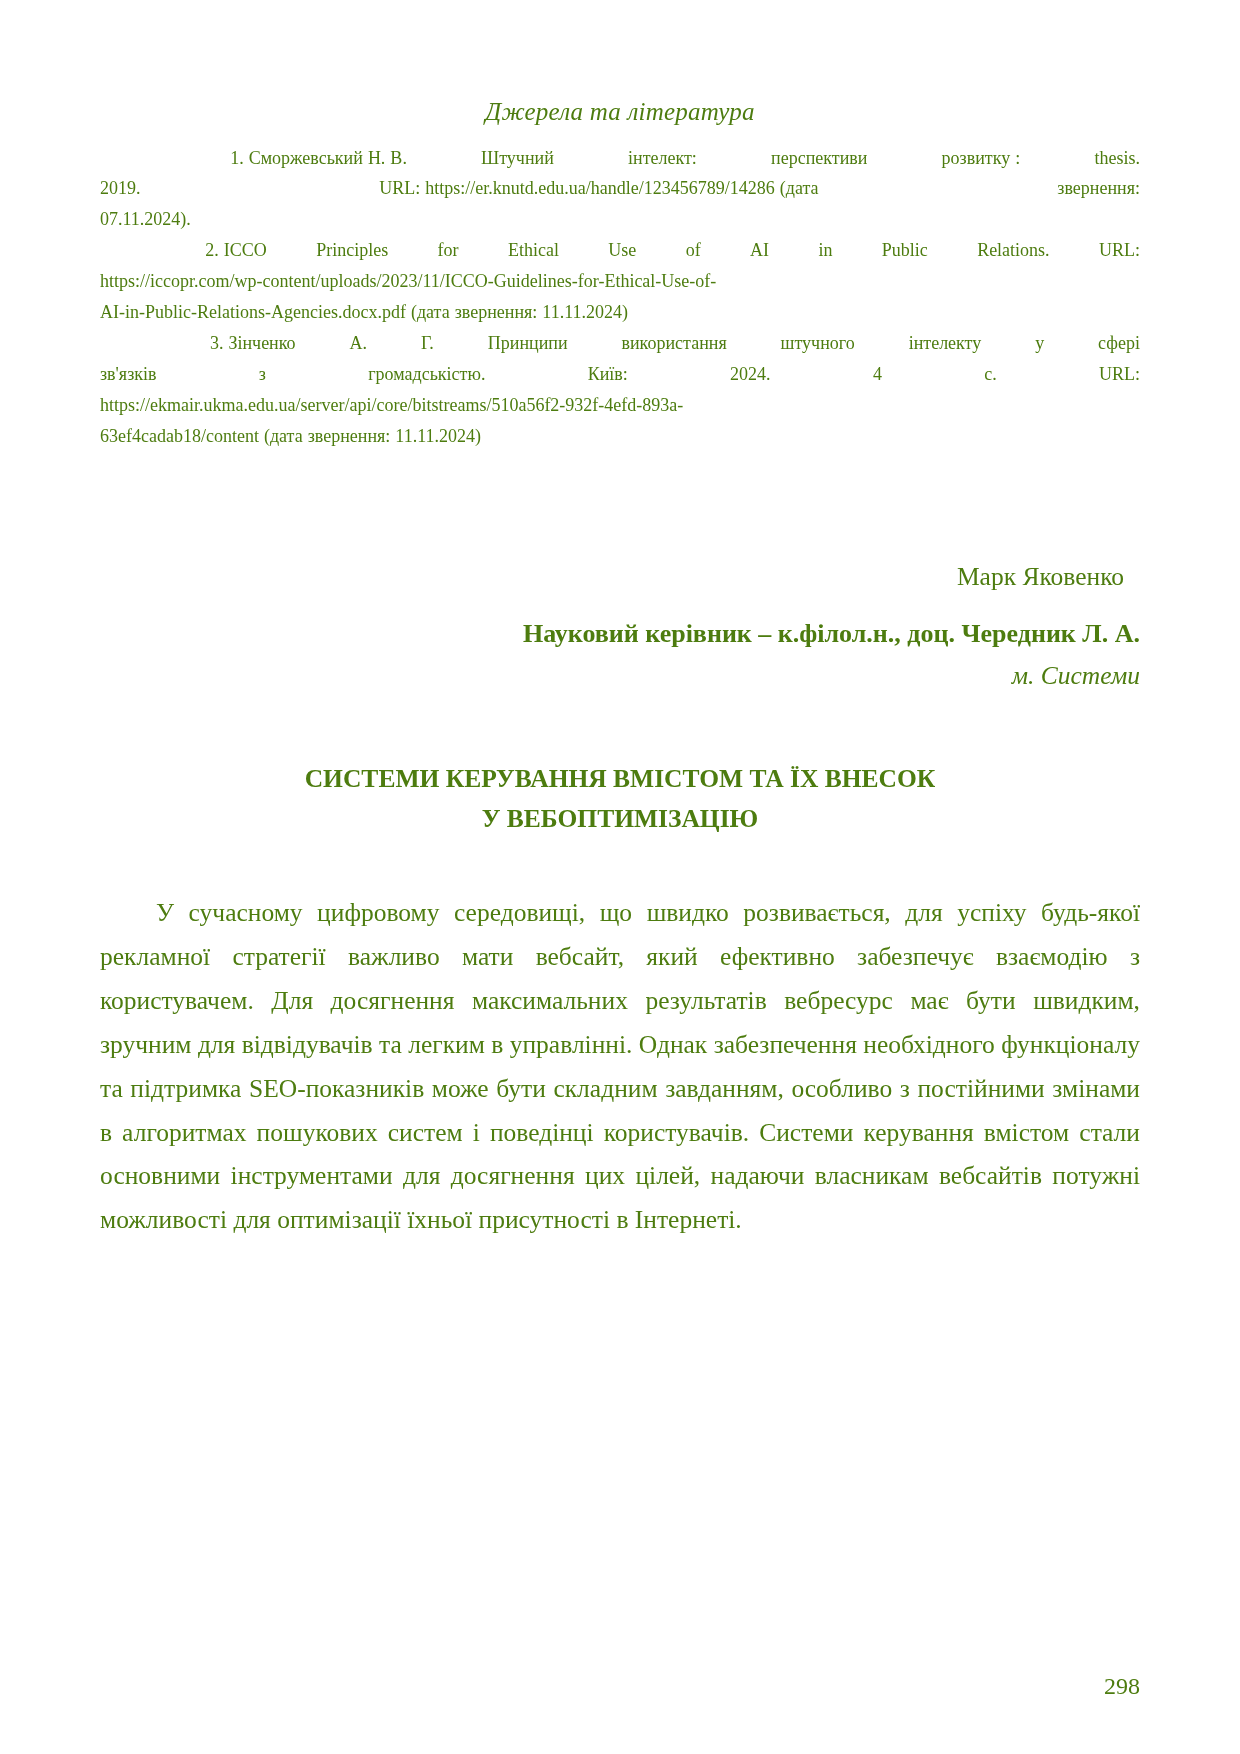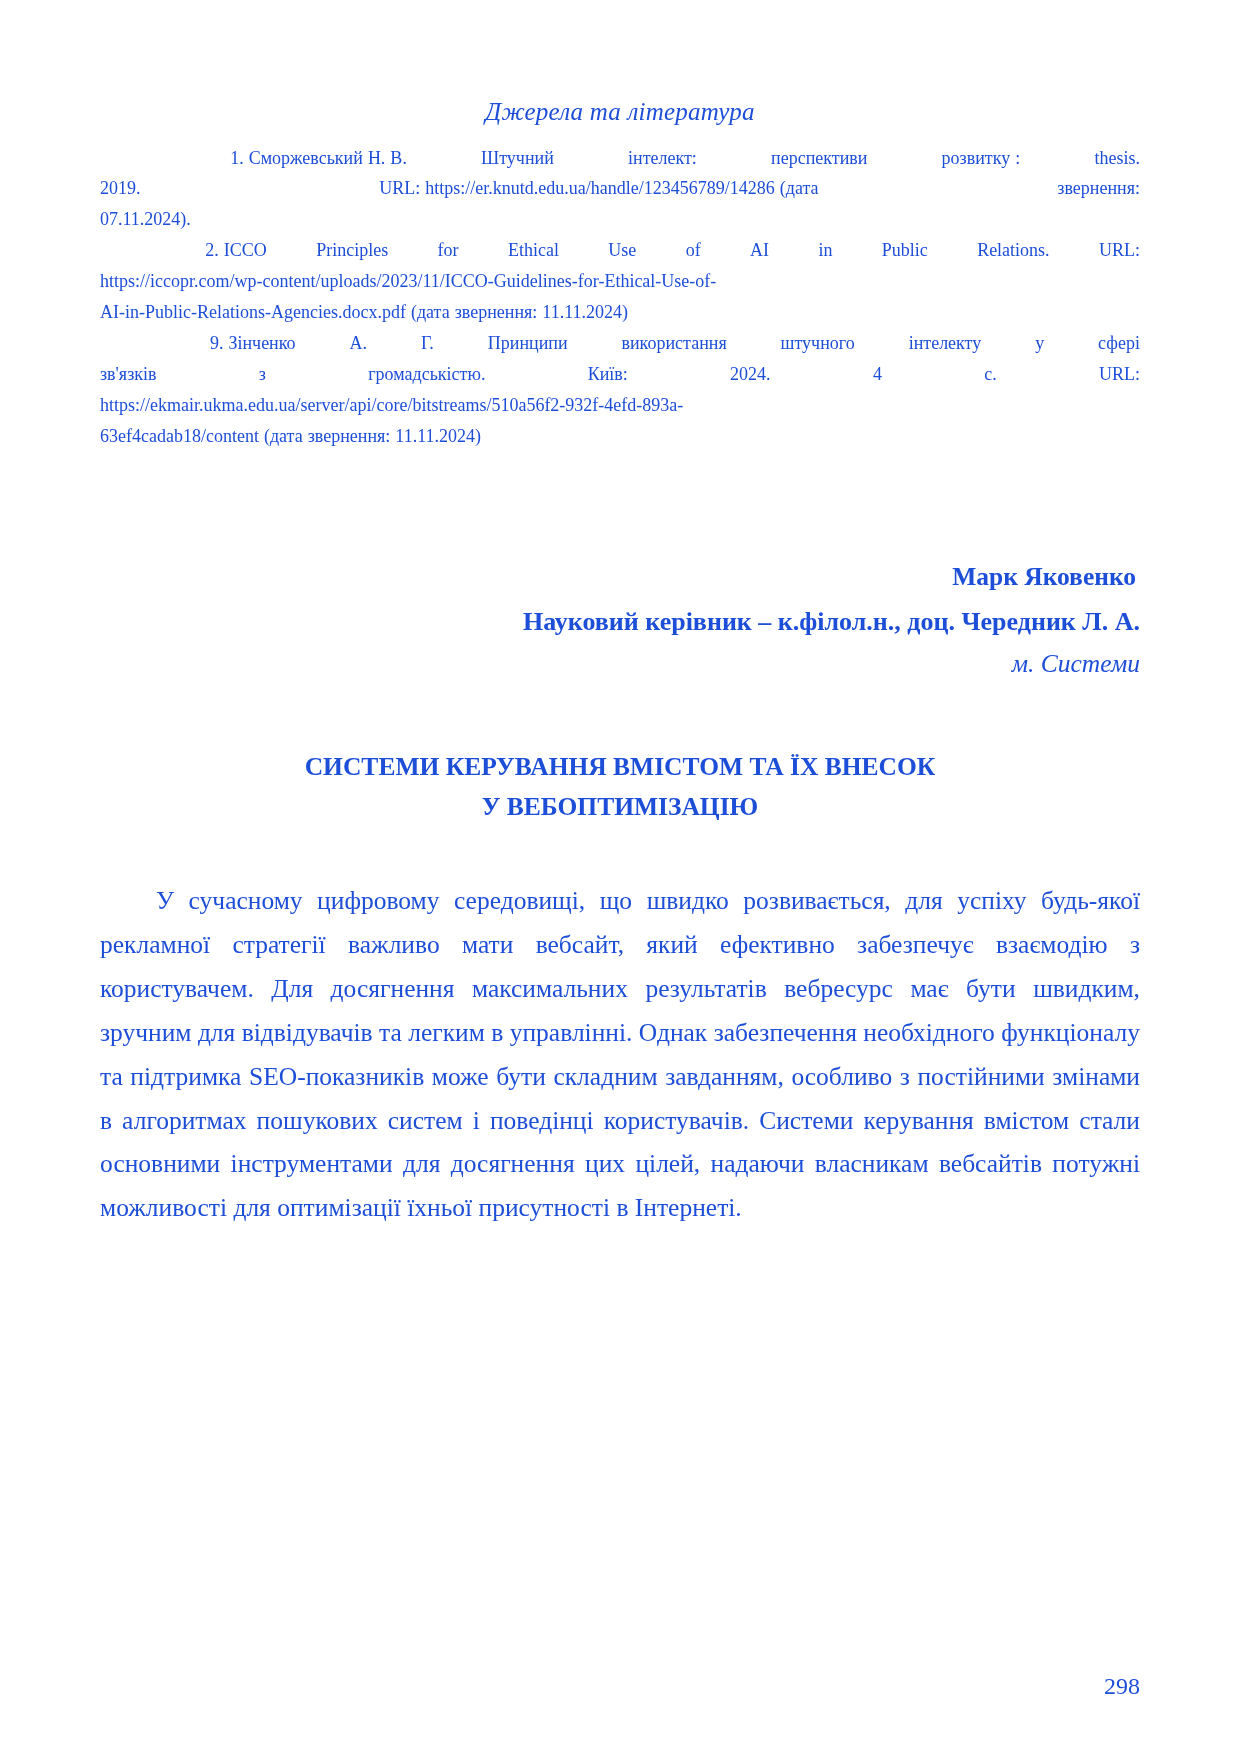--- a/index.html
+++ b/index.html
@@ -9,21 +9,21 @@
     background: #ffffff;
   }
   .page {
     position: relative;
     width: 1240px;
     height: 1754px;
     background: #ffffff;
     box-sizing: border-box;
     padding: 96px 100px 0 100px;
     font-family: "Liberation Serif", "DejaVu Serif", serif;
-    color: #1d4ed8;
+    color: #4d7c0f;
   }
 
   
   .sources-heading {
     text-align: center;
     font-style: italic;
     font-size: 25px;
     line-height: 1.3;
     margin: 0 0 14px 0;
     letter-spacing: 0.2px;
@@ -61,24 +61,24 @@
     width: 56px;
     flex: 0 0 56px;
   }
 
   
   .author-block {
     margin-top: 104px;
     text-align: right;
   }
   .author-name {
-    font-weight: bold;
+    font-weight: normal;
     font-size: 25.5px;
     line-height: 1.62;
-    margin: 4px;
+    margin: 16px;
   }
   .author-supervisor {
     font-weight: bold;
     font-size: 26px;
     line-height: 1.62;
     margin: 0;
   }
   .author-city {
     font-style: italic;
     font-size: 25.5px;
@@ -157,21 +157,21 @@
         <span>Public</span>
         <span>Relations.</span>
         <span>URL:</span>
       </span>
       <span class="ln">https://iccopr.com/wp-content/uploads/2023/11/ICCO-Guidelines-for-Ethical-Use-of-</span>
       <span class="ln">AI-in-Public-Relations-Agencies.docx.pdf (дата звернення: 11.11.2024)</span>
     </div>
 
     <div class="ref-item" style="text-indent:0">
       <span class="ln-j indent">
-        <span>9. Зінченко</span>
+        <span>3. Зінченко</span>
         <span>А.</span>
         <span>Г.</span>
         <span>Принципи</span>
         <span>використання</span>
         <span>штучного</span>
         <span>інтелекту</span>
         <span>у</span>
         <span>сфері</span>
       </span>
       <span class="ln-j">

